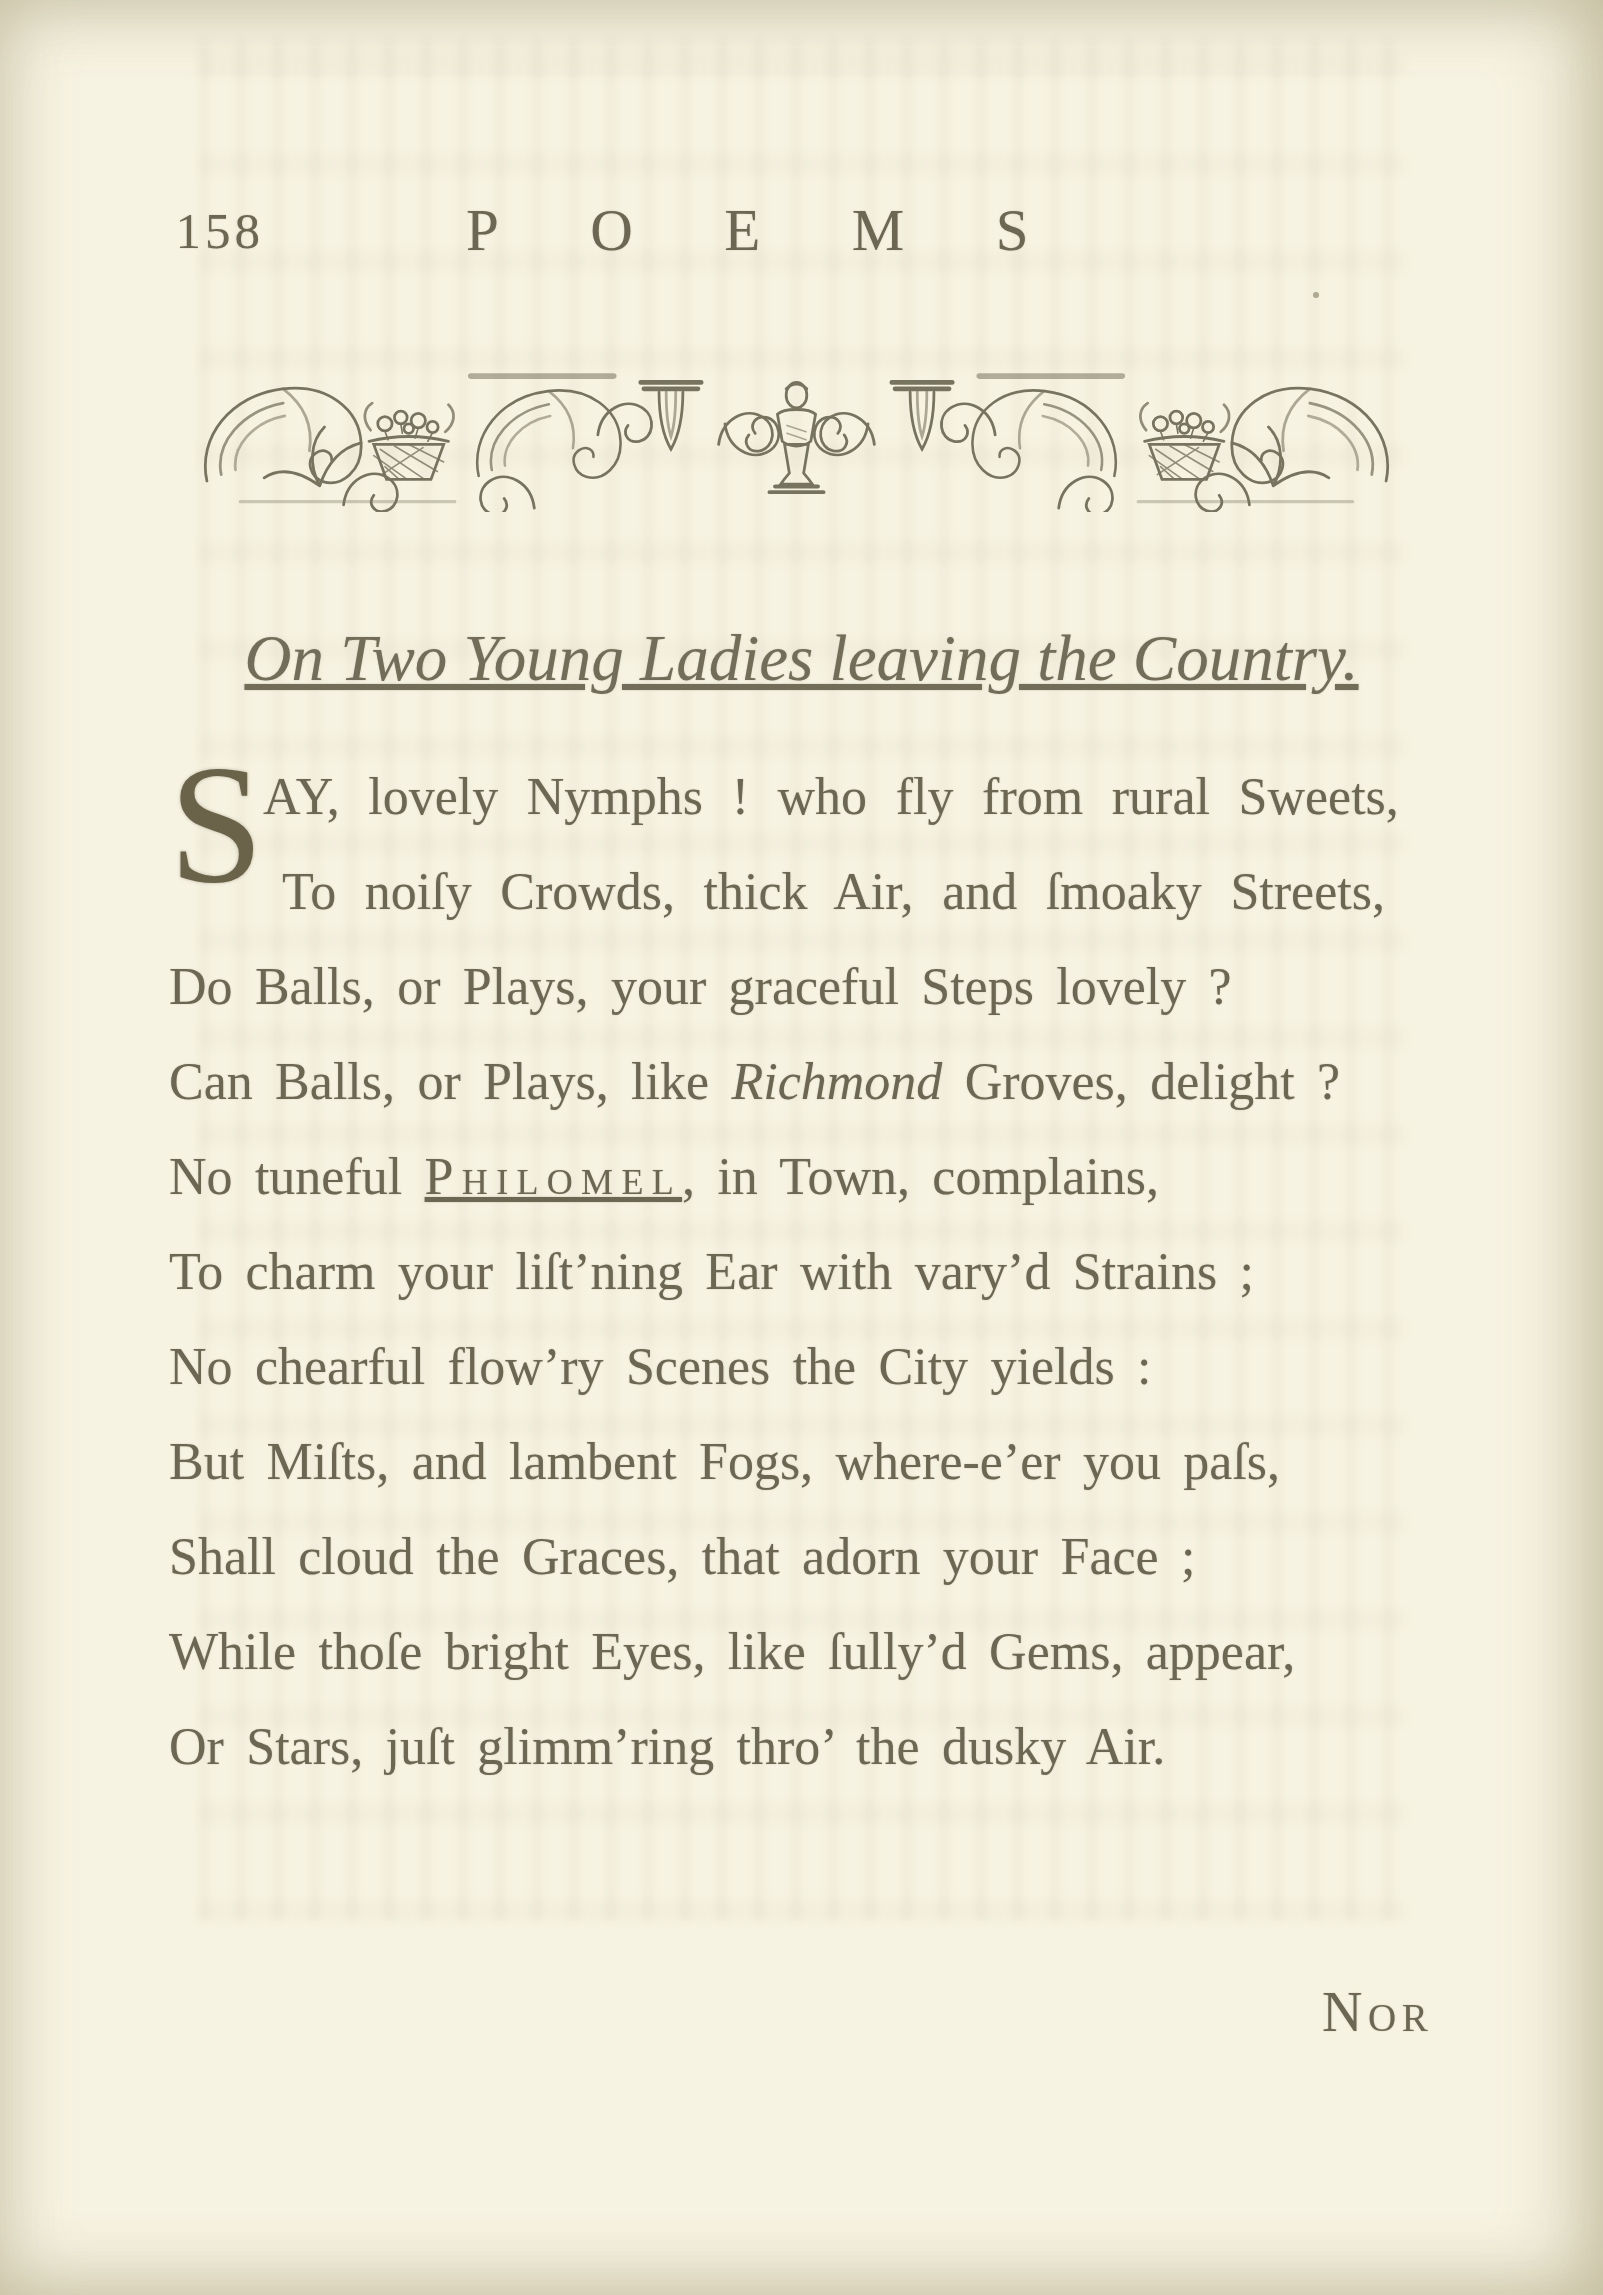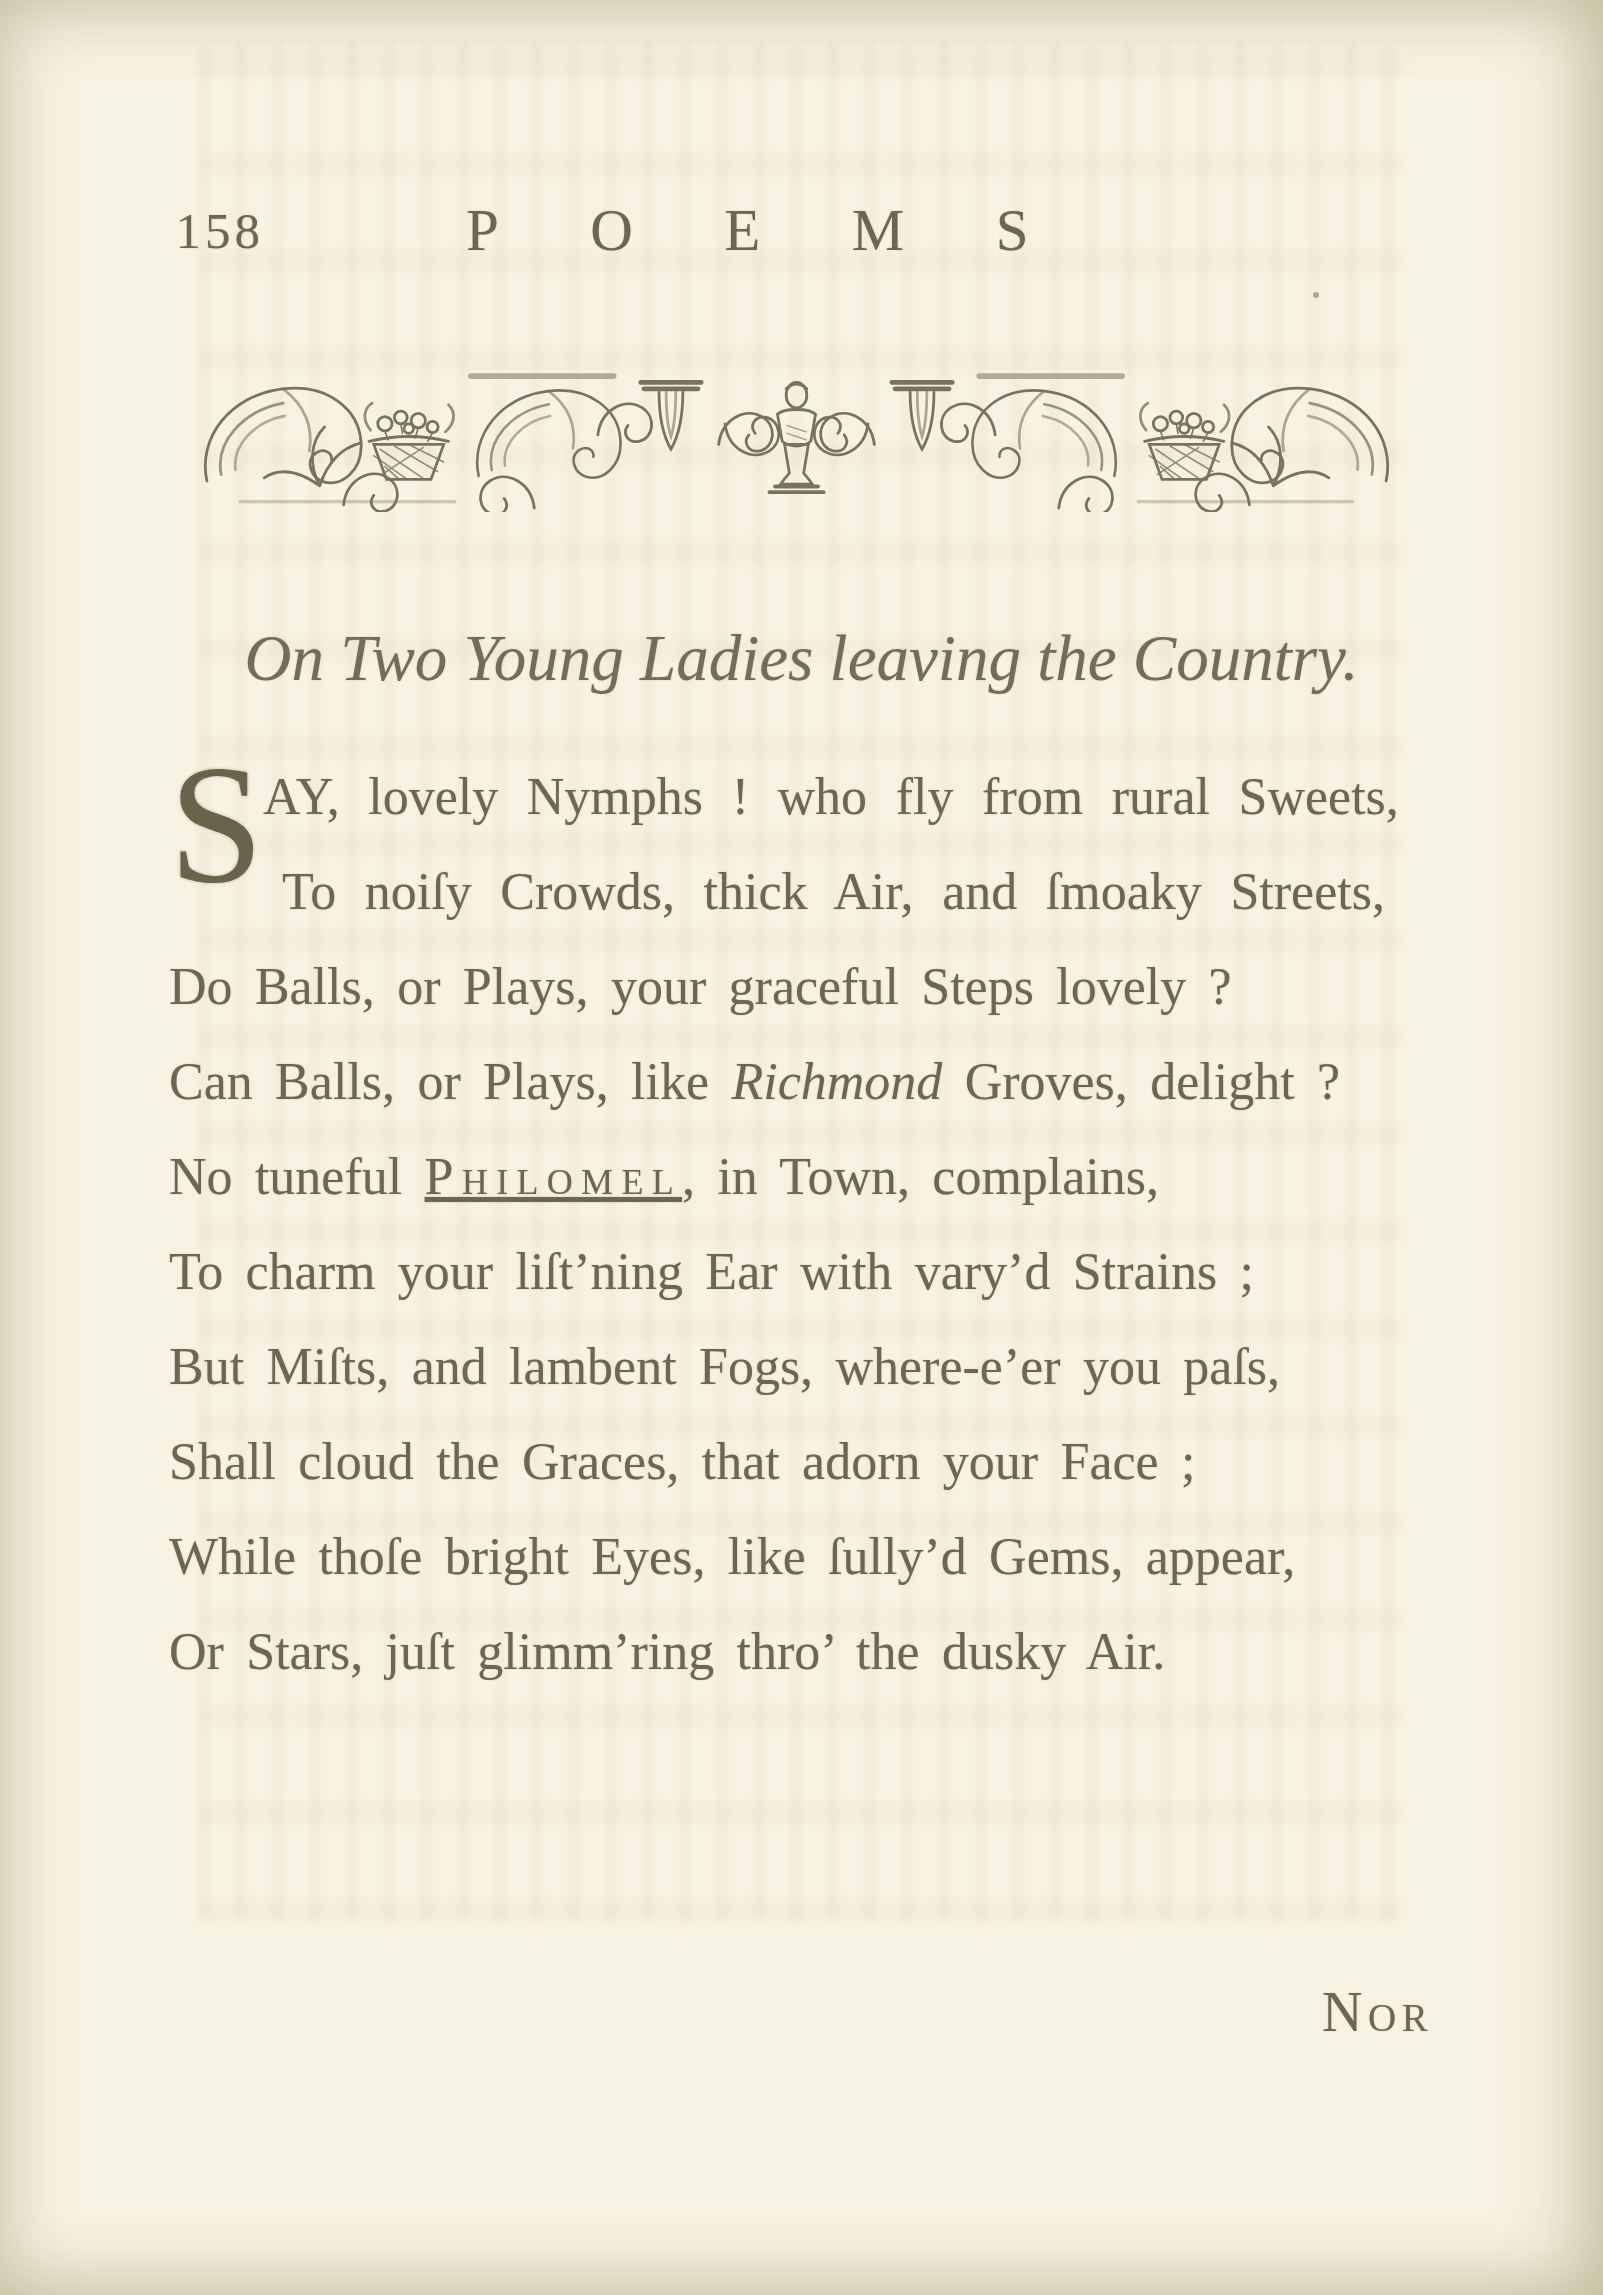--- a/index.html
+++ b/index.html
@@ -51,21 +51,21 @@
   
   .ornament-wrap {
     position: absolute; left: 199px; top: 365px; width: 1195px; height: 151px;
     color: var(--ornament-ink, #6f6c58); z-index: 3; opacity: .94;
   }
 
   
   .poem-title {
     position: absolute; top: 621px; left: 48px; right: 48px;
     text-align: center; font-style: italic; font-size: 65px;
-    color: var(--title-ink, #716d58); white-space: nowrap;
+    color: var(--title-ink, #716d58); white-space: nowrap; text-decoration: underline;
   }
   .poem { position: absolute; left: 169px; top: 749px; }
   .poem-line {
     height: 95px; line-height: 95px; font-size: 52px;
     word-spacing: .18em; white-space: nowrap;
   }
   .opening { display: grid; grid-template-columns: 94px auto; }
   .opening .poem-line { word-spacing: .3em; }
   .opening .indent { padding-left: 19px; }
   .dropcap {
@@ -171,20 +171,21 @@
     <div class="opening">
       <span class="dropcap">S</span>
     <div class="poem-line"><span>AY, lovely Nymphs ! who fly from rural Sweets,</span></div>
         <div class="poem-line indent"><span>To noiſy Crowds, thick Air, and ſmoaky Streets,</span></div>
       </div>
     <div>
         <div class="poem-line"><span>Do Balls, or Plays, your graceful Steps lovely ?</span></div>
         <div class="poem-line"><span>Can Balls, or Plays, like </span><span class="italic">Richmond</span><span> Groves, delight ?</span></div>
         <div class="poem-line"><span>No tuneful </span><span class="smallcaps">Philomel</span><span>, in Town, complains,</span></div>
         <div class="poem-line"><span>To charm your liſt’ning Ear with vary’d Strains ;</span></div>
+        <div class="poem-line"><span>No chearful flow’ry Scenes the City yields :</span></div>
         <div class="poem-line"><span>But Miſts, and lambent Fogs, where-e’er you paſs,</span></div>
         <div class="poem-line"><span>Shall cloud the Graces, that adorn your Face ;</span></div>
         <div class="poem-line"><span>While thoſe bright Eyes, like ſully’d Gems, appear,</span></div>
         <div class="poem-line"><span>Or Stars, juſt glimm’ring thro’ the dusky Air.</span></div>
       </div>
   </div>
 
   <div class="catchword inked">Nor</div>
 
 </div>

